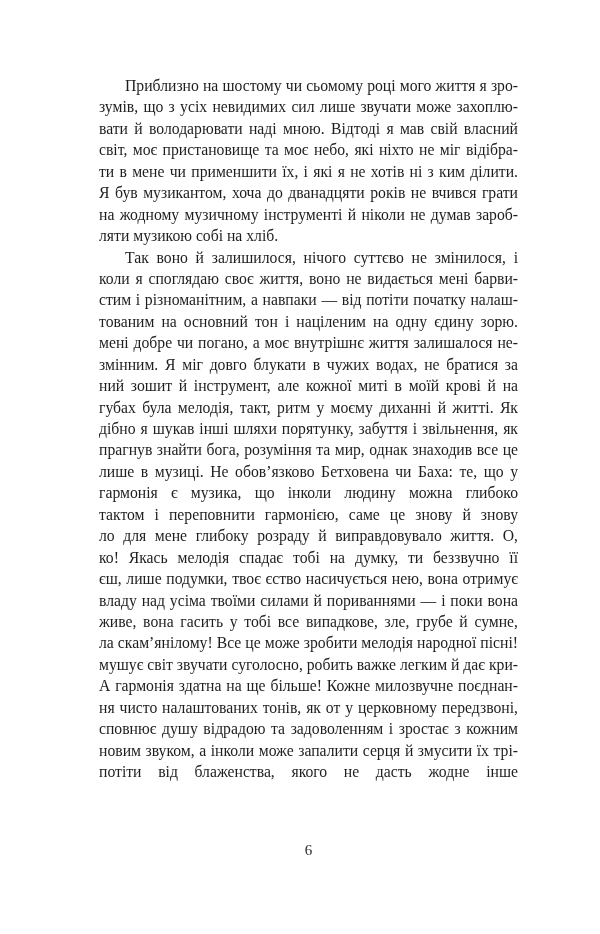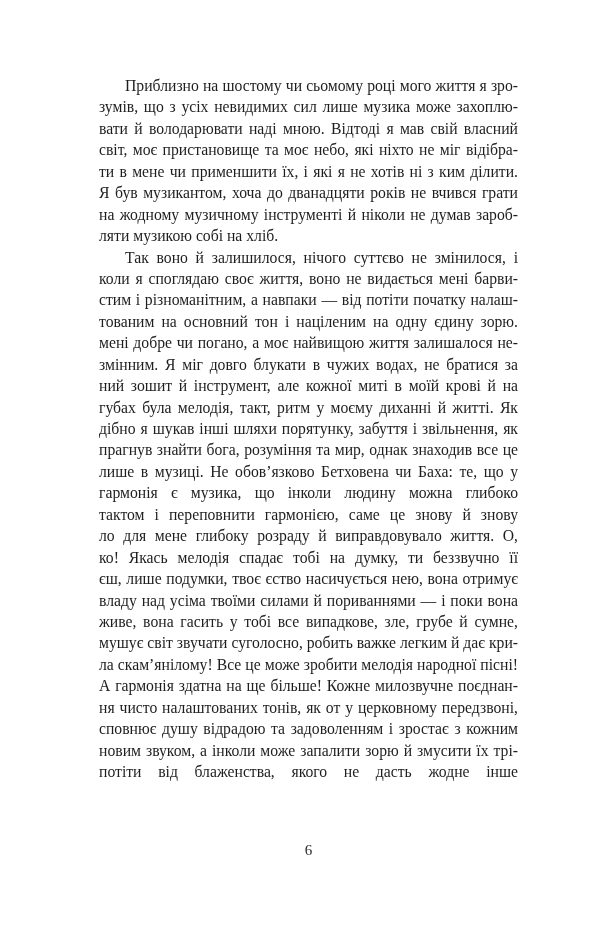--- a/index.html
+++ b/index.html
@@ -52,50 +52,50 @@
     color: #2a2a2a;
   }
 </style>
 </head>
 <body>
 
 <div class="page">
   <div class="text-block">
       <div class="para">
         <div class="line first">Приблизно на шостому чи сьомому році мого життя я зро-</div>
-        <div class="line">зумів, що з усіх невидимих сил лише музика може захоплю-</div>
+        <div class="line">зумів, що з усіх невидимих сил лише звучати може захоплю-</div>
         <div class="line">вати й володарювати наді мною. Відтоді я мав свій власний</div>
         <div class="line">світ, моє пристановище та моє небо, які ніхто не міг відібра-</div>
         <div class="line">ти в мене чи применшити їх, і які я не хотів ні з ким ділити.</div>
         <div class="line">Я був музикантом, хоча до дванадцяти років не вчився грати</div>
         <div class="line">на жодному музичному інструменті й ніколи не думав зароб-</div>
         <div class="line lastline">ляти музикою собі на хліб.</div>
       </div>
       <div class="para">
         <div class="line first">Так воно й залишилося, нічого суттєво не змінилося, і тому,</div>
         <div class="line">коли я споглядаю своє життя, воно не видається мені барви-</div>
         <div class="line">стим і різноманітним, а навпаки — від потіти початку налаш-</div>
         <div class="line">тованим на основний тон і націленим на одну єдину зорю. Було</div>
-        <div class="line">мені добре чи погано, а моє найвищою життя залишалося не-</div>
+        <div class="line">мені добре чи погано, а моє внутрішнє життя залишалося не-</div>
         <div class="line">змінним. Я міг довго блукати в чужих водах, не братися за нот-</div>
         <div class="line">ний зошит й інструмент, але кожної миті в моїй крові й на моїх</div>
         <div class="line">губах була мелодія, такт, ритм у моєму диханні й житті. Як жа-</div>
         <div class="line">дібно я шукав інші шляхи порятунку, забуття і звільнення, як</div>
         <div class="line">прагнув знайти бога, розуміння та мир, однак знаходив все це</div>
         <div class="line">лише в музиці. Не обов’язково Бетховена чи Баха: те, що у світі</div>
         <div class="line">гармонія є музика, що інколи людину можна глибоко зворушити</div>
         <div class="line">тактом і переповнити гармонією, саме це знову й знову означа-</div>
         <div class="line">ло для мене глибоку розраду й виправдовувало життя. О, музи-</div>
         <div class="line">ко! Якась мелодія спадає тобі на думку, ти беззвучно її наспіву-</div>
         <div class="line">єш, лише подумки, твоє єство насичується нею, вона отримує</div>
         <div class="line">владу над усіма твоїми силами й пориваннями — і поки вона</div>
         <div class="line">живе, вона гасить у тобі все випадкове, зле, грубе й сумне, при-</div>
+        <div class="line">ла скам’янілому! Все це може зробити мелодія народної пісні!</div>
         <div class="line">мушує світ звучати суголосно, робить важке легким й дає кри-</div>
-        <div class="line">ла скам’янілому! Все це може зробити мелодія народної пісні!</div>
         <div class="line">А гармонія здатна на ще більше! Кожне милозвучне поєднан-</div>
         <div class="line">ня чисто налаштованих тонів, як от у церковному передзвоні,</div>
         <div class="line">сповнює душу відрадою та задоволенням і зростає з кожним</div>
-        <div class="line">новим звуком, а інколи може запалити зорю й змусити їх трі-</div>
+        <div class="line">новим звуком, а інколи може запалити серця й змусити їх трі-</div>
         <div class="line">потіти від блаженства, якого не дасть жодне інше задоволення.</div>
       </div>
     </div>
   <div class="folio">6</div>
 </div>
 
 </body></html>

